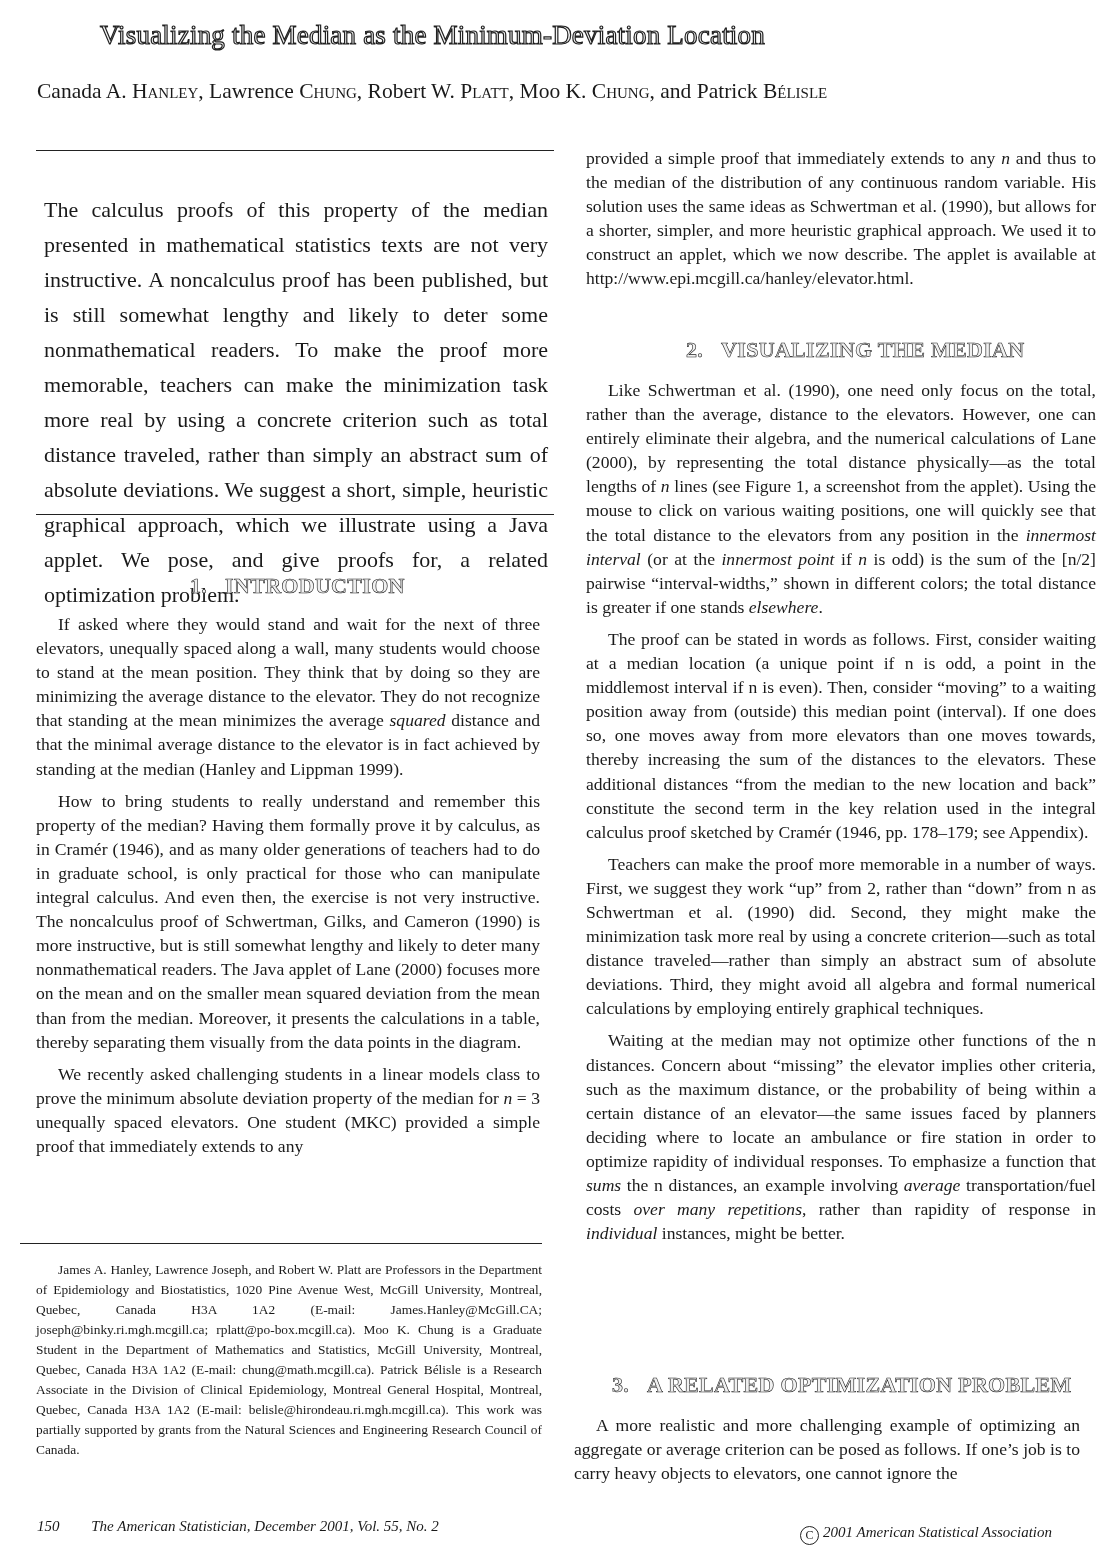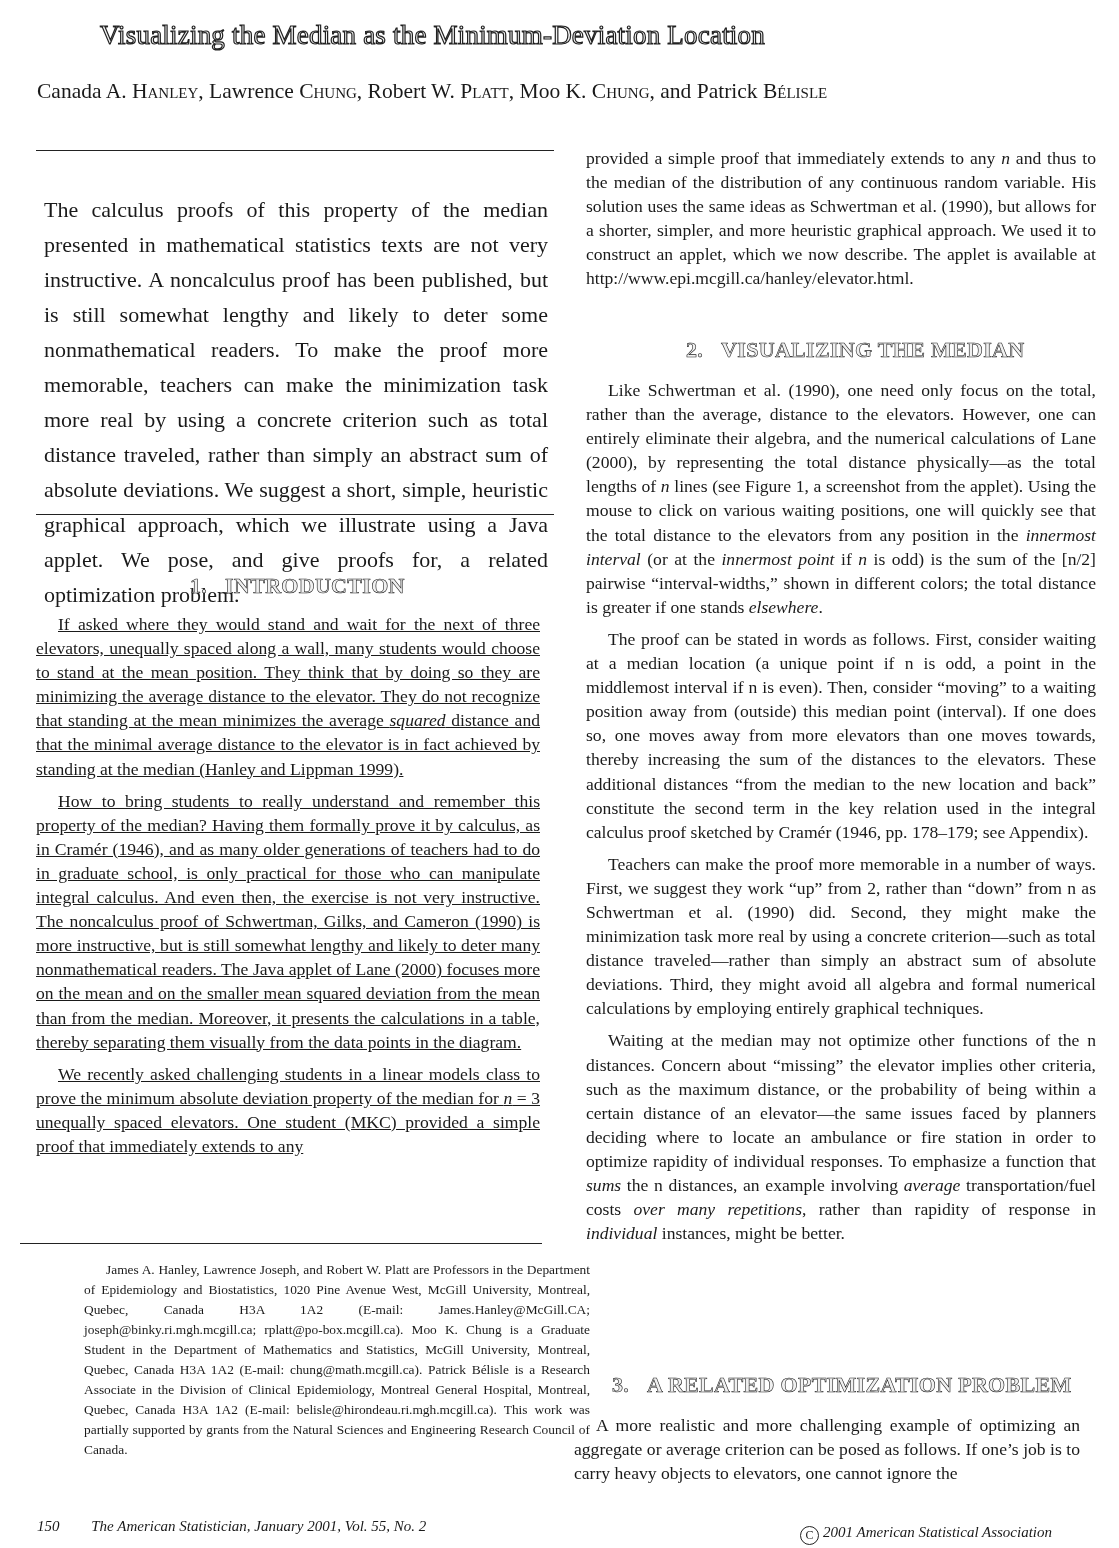--- a/index.html
+++ b/index.html
@@ -13,21 +13,21 @@
     color: #f4f4f4; -webkit-text-stroke: 1.2px #222; white-space: nowrap;
     margin: 0;
   }
   .authors {
     position: absolute; left: 37px; top: 79px; font-size: 21.5px; white-space: nowrap;
   }
   .sc { font-variant: small-caps; text-align: center; }
   .rule { position: absolute; height: 0; border-top: 1.3px solid #222; }
   .col { position: absolute; font-size: 17.6px; line-height: 24.1px; text-align: justify; }
   .col p { margin: 8px; }
-  .indent { text-indent: 22px; margin-left: 48px; }
+  .indent { text-indent: 22px; }
   .abstract { left: 36px; top: 184px; width: 520px; font-size: 22px; line-height: 35px; }
   .keywords { margin-top: 12px !important; text-align: left; }
   .heading {
     position: absolute; font-size: 22px; font-weight: bold; letter-spacing: 0.3px;
     color: #f0f0f0; -webkit-text-stroke: 0.6px #222; white-space: nowrap;
   }
   .heading .num { margin-right: 18px; }
   .col-left { left: 28px; width: 520px; }
   .col-right { left: 578px; width: 526px; }
   .footnote { position: absolute; left: 36px; top: 1260px; width: 506px; font-size: 13.4px; line-height: 20px; text-align: justify; }
@@ -57,21 +57,21 @@
 <div class="rule" style="left:36px; top:150px; width:518px;"></div>
 <div class="col abstract">
   <p>The calculus proofs of this property of the median presented in mathematical statistics texts are not very instructive. A noncalculus proof has been published, but is still somewhat lengthy and likely to deter some nonmathematical readers. To make the proof more memorable, teachers can make the minimization task more real by using a concrete criterion such as total distance traveled, rather than simply an abstract sum of absolute deviations. We suggest a short, simple, heuristic graphical approach, which we illustrate using a Java applet. We pose, and give proofs for, a related optimization problem.</p>
 </div>
 <div class="rule" style="left:36px; top:514px; width:518px;"></div>
 
 <div class="heading" style="left:190px; top:573px;">
   <span class="num">1.</span><span>INTRODUCTION</span>
 </div>
 
-<div class="col col-left" style="top:604px;text-decoration:underline;">
+<div class="col col-left" style="top:604px;">
   <p class="indent"><span>If asked where they would stand and wait for the next of three elevators, unequally spaced along a wall, many students would choose to stand at the mean position. They think that by doing so they are minimizing the average distance to the elevator. They do not recognize that standing at the mean minimizes the average </span><em>squared</em><span> distance and that the minimal average distance to the elevator is in fact achieved by standing at the median (Hanley and Lippman 1999).</span></p>
   <p class="indent">How to bring students to really understand and remember this property of the median? Having them formally prove it by calculus, as in Cramér (1946), and as many older generations of teachers had to do in graduate school, is only practical for those who can manipulate integral calculus. And even then, the exercise is not very instructive. The noncalculus proof of Schwertman, Gilks, and Cameron (1990) is more instructive, but is still somewhat lengthy and likely to deter many nonmathematical readers. The Java applet of Lane (2000) focuses more on the mean and on the smaller mean squared deviation from the mean than from the median. Moreover, it presents the calculations in a table, thereby separating them visually from the data points in the diagram.</p>
   <p class="indent"><span>We recently asked challenging students in a linear models class to prove the minimum absolute deviation property of the median for </span><em>n</em><span> = 3 unequally spaced elevators. One student (MKC) provided a simple proof that immediately extends to any </span></p>
 </div>
 
 <div class="rule" style="left:20px; top:1243px; width:522px;"></div>
 <div class="footnote indent">James A. Hanley, Lawrence Joseph, and Robert W. Platt are Professors in the Department of Epidemiology and Biostatistics, 1020 Pine Avenue West, McGill University, Montreal, Quebec, Canada H3A 1A2 (E-mail: James.Hanley@McGill.CA; joseph@binky.ri.mgh.mcgill.ca; rplatt@po-box.mcgill.ca). Moo K. Chung is a Graduate Student in the Department of Mathematics and Statistics, McGill University, Montreal, Quebec, Canada H3A 1A2 (E-mail: chung@math.mcgill.ca). Patrick Bélisle is a Research Associate in the Division of Clinical Epidemiology, Montreal General Hospital, Montreal, Quebec, Canada H3A 1A2 (E-mail: belisle@hirondeau.ri.mgh.mcgill.ca). This work was partially supported by grants from the Natural Sciences and Engineering Research Council of Canada.</div>
 
 <div class="col col-right" style="top:138px;">
   <p><span>provided a simple proof that immediately extends to any </span><em>n</em><span> and thus to the median of the distribution of any continuous random variable. His solution uses the same ideas as Schwertman et al. (1990), but allows for a shorter, simpler, and more heuristic graphical approach. We used it to construct an applet, which we now describe. The applet is available at </span><span class="url">http://www.epi.mcgill.ca/hanley/elevator.html.</span></p>
@@ -90,17 +90,17 @@
 
 <div class="heading" style="left:612px; top:1372px;">
   <span class="num">3.</span><span>A RELATED OPTIMIZATION PROBLEM</span>
 </div>
 <div class="col col-right" style="top:1405px; left:566px; width:522px;">
   <p class="indent">A more realistic and more challenging example of optimizing an aggregate or average criterion can be posed as follows. If one’s job is to carry heavy objects to elevators, one cannot ignore the</p>
 </div>
 
 <div class="footer-left">
   <span class="pg">150</span>
-  <span>The American Statistician, January 2001, Vol. 55, No. 2</span>
+  <span>The American Statistician, December 2001, Vol. 55, No. 2</span>
 </div>
 <div class="footer-right">
   <span class="copy">C</span><span>2001 American Statistical Association</span>
 </div>
 
 </body></html>

